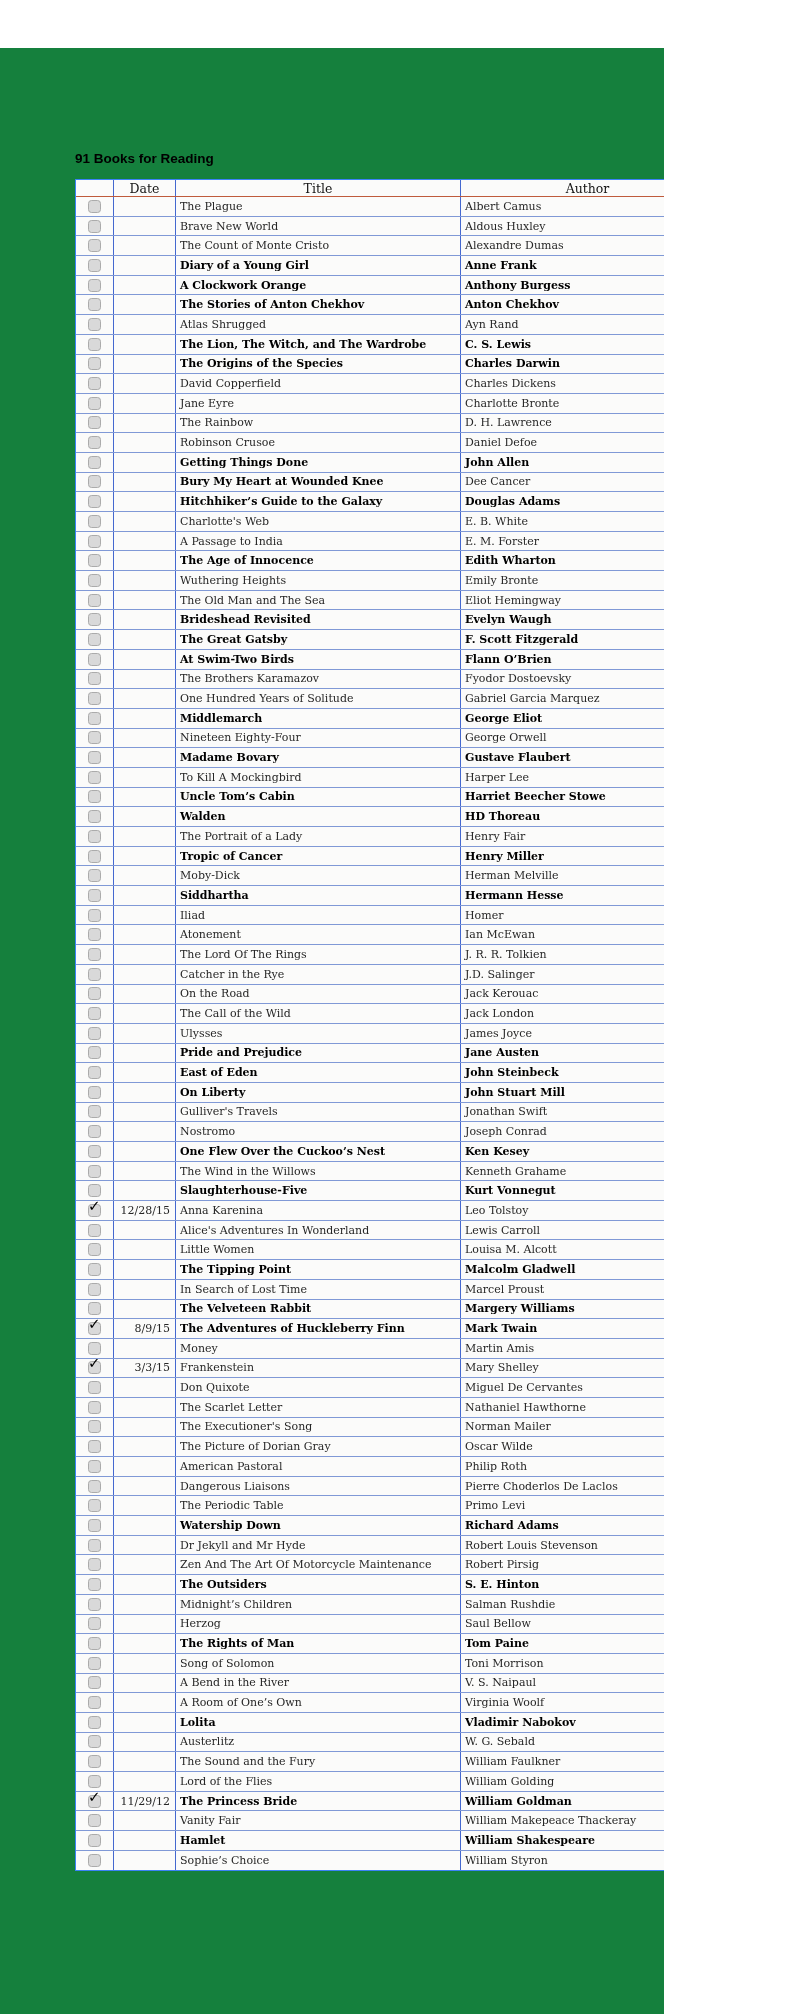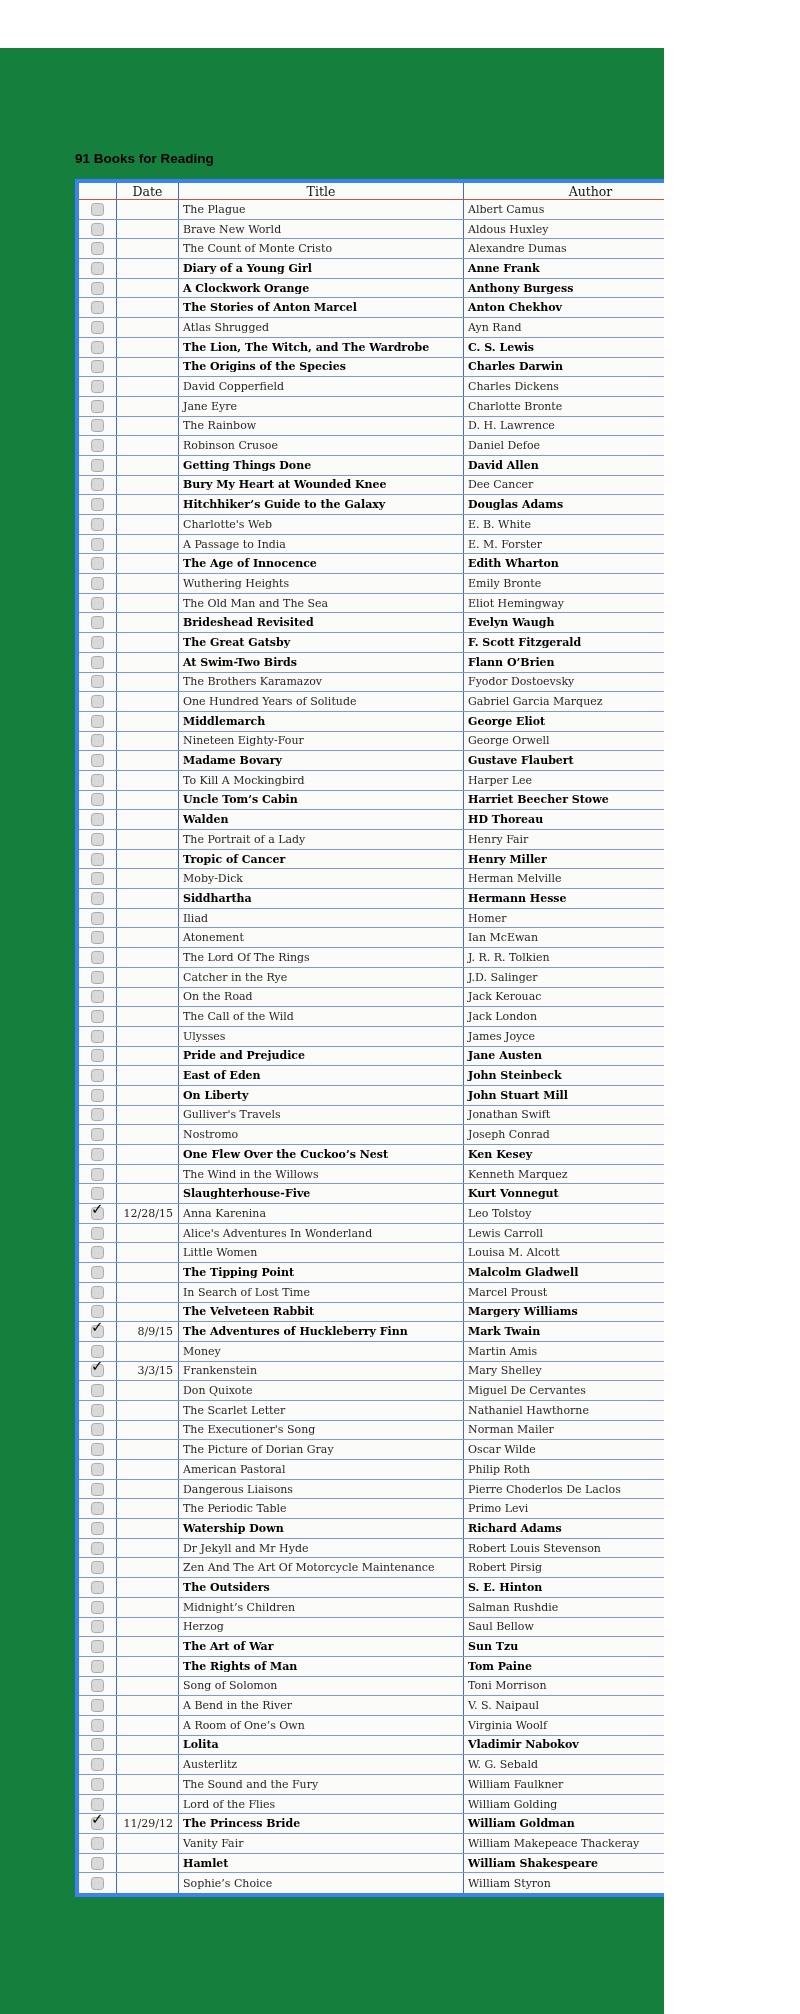--- a/index.html
+++ b/index.html
@@ -4,21 +4,21 @@
 <title>91 Books for Reading</title>
 <style>
   html,body{margin:0;padding:0;background:#ffffff;}
   .canvas{position:relative;width:664px;height:2014px;background:#15803d;overflow:hidden;margin-top:48px;}
   .page-title{
     position:absolute;left:75px;top:103px;
     font-family:"Liberation Sans",sans-serif;font-size:13.5px;font-weight:bold;color:#000;
   }
   .books-table{
     position:absolute;left:75px;top:131px;width:640px;
-    border:4px solid #3b82f6;background:#fbfbfa;
+    border:1px solid #3b82f6;background:#fbfbfa;
     font-family:"DejaVu Serif","Liberation Serif",serif;
     text-align:center;
   }
   .row{display:flex;height:19.7px;border-bottom:1px solid #8099d6;box-sizing:border-box;}
   .row:last-child{border-bottom:none;}
   .header-row{display:flex;height:17px;border-bottom:1px solid #bf5b3c;box-sizing:border-box;}
   .cell{
     display:flex;align-items:center;box-sizing:border-box;
     font-size:11px;color:#262626;white-space:nowrap;overflow:hidden;
   }
@@ -89,21 +89,21 @@
           </div>
           <div class="cell col-date"></div>
           <div class="cell col-title bold">A Clockwork Orange</div>
           <div class="cell col-author bold">Anthony Burgess</div>
         </div>
         <div class="row">
           <div class="cell col-check">
             <div class="checkbox"></div>
           </div>
           <div class="cell col-date"></div>
-          <div class="cell col-title bold">The Stories of Anton Marcel</div>
+          <div class="cell col-title bold">The Stories of Anton Chekhov</div>
           <div class="cell col-author bold">Anton Chekhov</div>
         </div>
         <div class="row">
           <div class="cell col-check">
             <div class="checkbox"></div>
           </div>
           <div class="cell col-date"></div>
           <div class="cell col-title">Atlas Shrugged</div>
           <div class="cell col-author">Ayn Rand</div>
         </div>
@@ -154,21 +154,21 @@
           <div class="cell col-date"></div>
           <div class="cell col-title">Robinson Crusoe</div>
           <div class="cell col-author">Daniel Defoe</div>
         </div>
         <div class="row">
           <div class="cell col-check">
             <div class="checkbox"></div>
           </div>
           <div class="cell col-date"></div>
           <div class="cell col-title bold">Getting Things Done</div>
-          <div class="cell col-author bold">David Allen</div>
+          <div class="cell col-author bold">John Allen</div>
         </div>
         <div class="row">
           <div class="cell col-check">
             <div class="checkbox"></div>
           </div>
           <div class="cell col-date"></div>
           <div class="cell col-title bold">Bury My Heart at Wounded Knee</div>
           <div class="cell col-author">Dee Cancer</div>
         </div>
         <div class="row">
@@ -442,21 +442,21 @@
           <div class="cell col-date"></div>
           <div class="cell col-title bold">One Flew Over the Cuckoo’s Nest</div>
           <div class="cell col-author bold">Ken Kesey</div>
         </div>
         <div class="row">
           <div class="cell col-check">
             <div class="checkbox"></div>
           </div>
           <div class="cell col-date"></div>
           <div class="cell col-title">The Wind in the Willows</div>
-          <div class="cell col-author">Kenneth Marquez</div>
+          <div class="cell col-author">Kenneth Grahame</div>
         </div>
         <div class="row">
           <div class="cell col-check">
             <div class="checkbox"></div>
           </div>
           <div class="cell col-date"></div>
           <div class="cell col-title bold">Slaughterhouse-Five</div>
           <div class="cell col-author bold">Kurt Vonnegut</div>
         </div>
         <div class="row">
@@ -633,28 +633,20 @@
           <div class="cell col-title">Midnight’s Children</div>
           <div class="cell col-author">Salman Rushdie</div>
         </div>
         <div class="row">
           <div class="cell col-check">
             <div class="checkbox"></div>
           </div>
           <div class="cell col-date"></div>
           <div class="cell col-title">Herzog</div>
           <div class="cell col-author">Saul Bellow</div>
-        </div>
-        <div class="row">
-          <div class="cell col-check">
-            <div class="checkbox"></div>
-          </div>
-          <div class="cell col-date"></div>
-          <div class="cell col-title bold">The Art of War</div>
-          <div class="cell col-author bold">Sun Tzu</div>
         </div>
         <div class="row">
           <div class="cell col-check">
             <div class="checkbox"></div>
           </div>
           <div class="cell col-date"></div>
           <div class="cell col-title bold">The Rights of Man</div>
           <div class="cell col-author bold">Tom Paine</div>
         </div>
         <div class="row">

